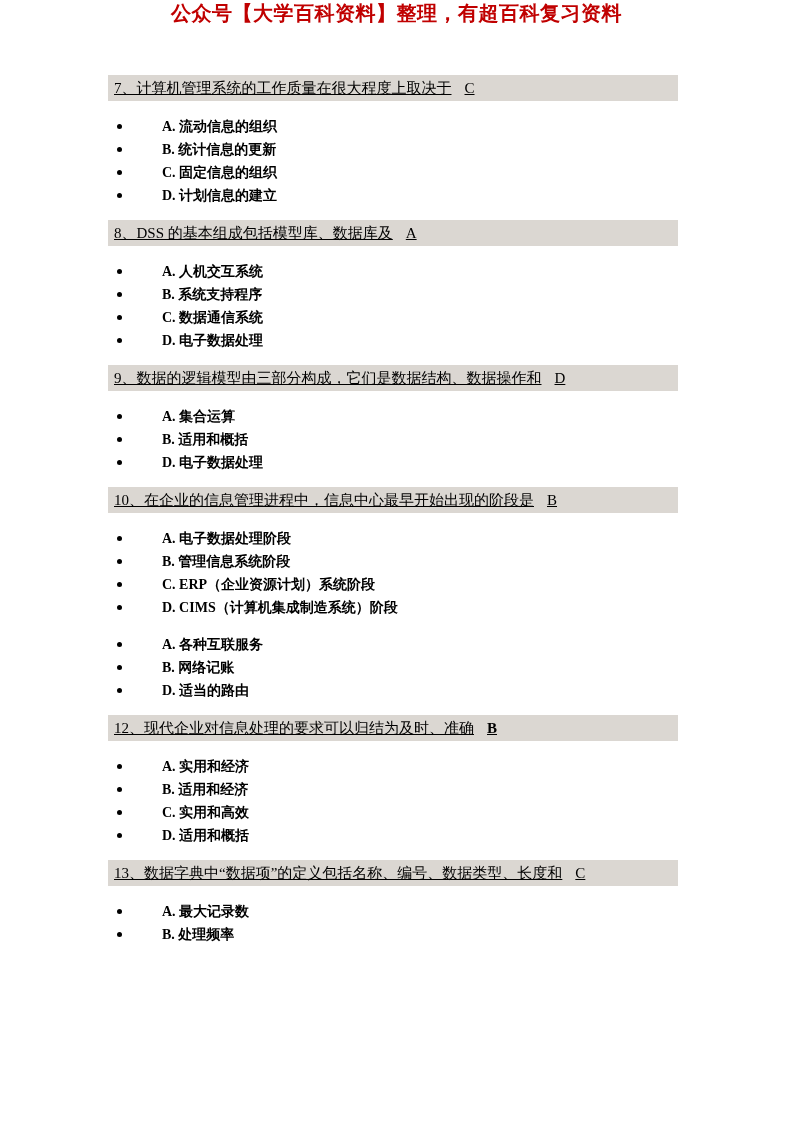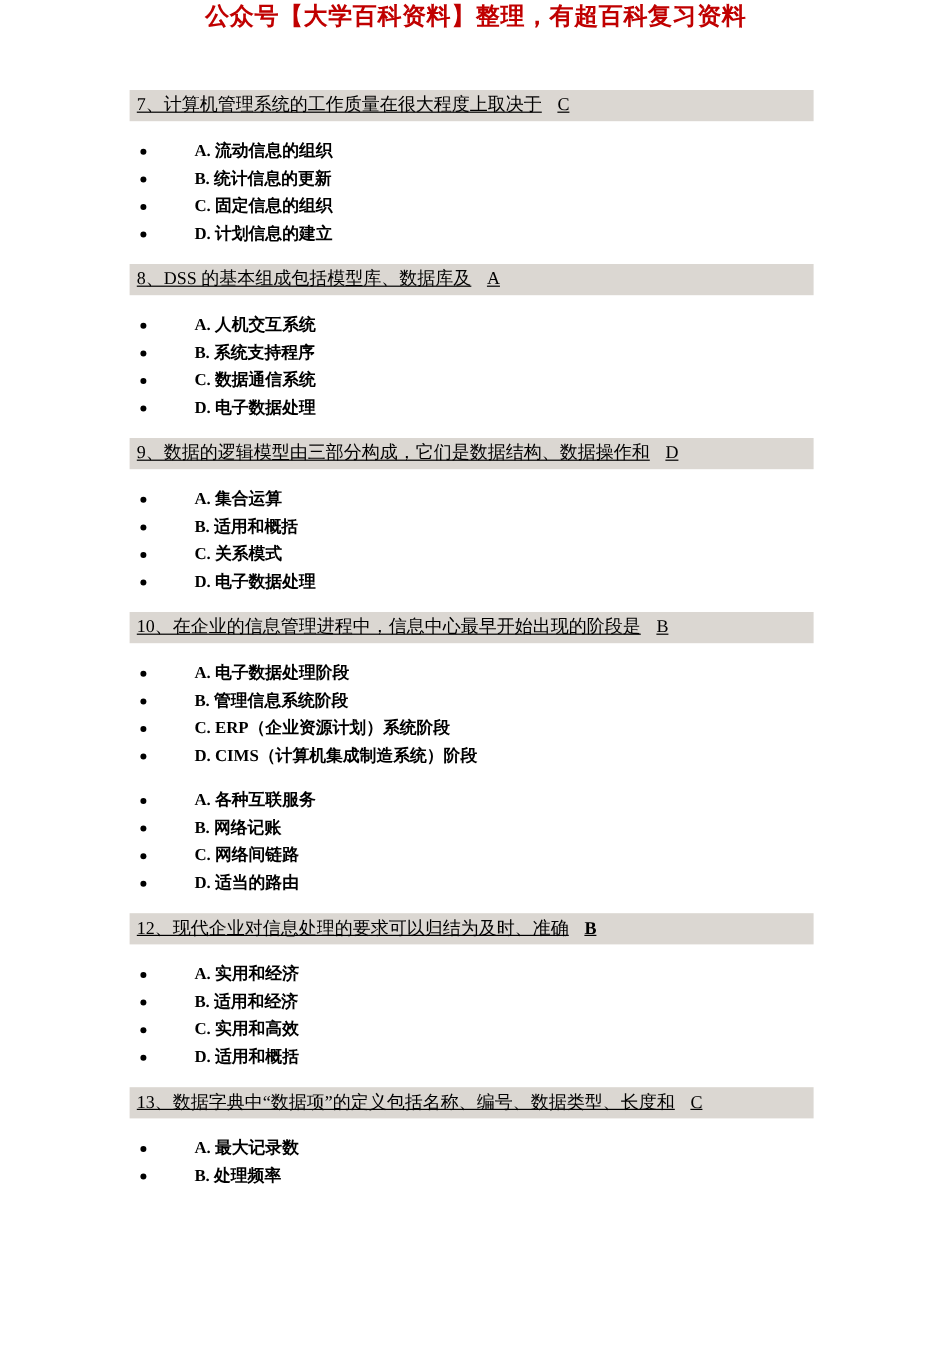--- a/index.html
+++ b/index.html
@@ -99,42 +99,40 @@
       </ul>
   </div>
 
   <div class="question">
     <div class="q-bar">
       <span class="q-stem">9、数据的逻辑模型由三部分构成，它们是数据结构、数据操作和</span><span class="q-answer">D</span>
     </div>
     <ul class="options">
         <li class="option"><span class="bullet"></span><span class="option-text">A. 集合运算</span></li>
         <li class="option"><span class="bullet"></span><span class="option-text">B. 适用和概括</span></li>
-        <li class="option"><span class="bullet"></span><span class="option-text">C. 关系模式</span></li>
         <li class="option"><span class="bullet"></span><span class="option-text">D. 电子数据处理</span></li>
       </ul>
   </div>
 
   <div class="question">
     <div class="q-bar">
       <span class="q-stem">10、在企业的信息管理进程中，信息中心最早开始出现的阶段是</span><span class="q-answer">B</span>
     </div>
     <ul class="options">
         <li class="option"><span class="bullet"></span><span class="option-text">A. 电子数据处理阶段</span></li>
         <li class="option"><span class="bullet"></span><span class="option-text">B. 管理信息系统阶段</span></li>
         <li class="option"><span class="bullet"></span><span class="option-text">C. ERP（企业资源计划）系统阶段</span></li>
         <li class="option"><span class="bullet"></span><span class="option-text">D. CIMS（计算机集成制造系统）阶段</span></li>
       </ul>
   </div>
 
   <div class="question">
     <ul class="options">
         <li class="option"><span class="bullet"></span><span class="option-text">A. 各种互联服务</span></li>
         <li class="option"><span class="bullet"></span><span class="option-text">B. 网络记账</span></li>
-        <li class="option"><span class="bullet"></span><span class="option-text">C. 网络间链路</span></li>
         <li class="option"><span class="bullet"></span><span class="option-text">D. 适当的路由</span></li>
       </ul>
   </div>
 
   <div class="question">
     <div class="q-bar">
       <span class="q-stem">12、现代企业对信息处理的要求可以归结为及时、准确</span><span class="q-answer bold">B</span>
     </div>
     <ul class="options">
         <li class="option"><span class="bullet"></span><span class="option-text">A. 实用和经济</span></li>

